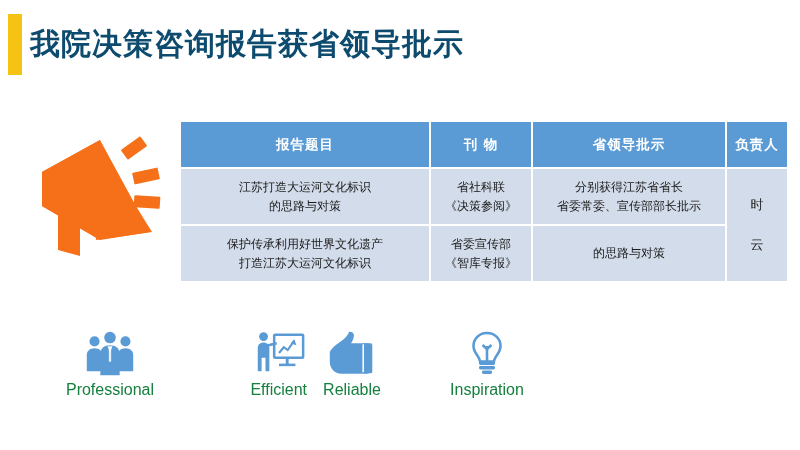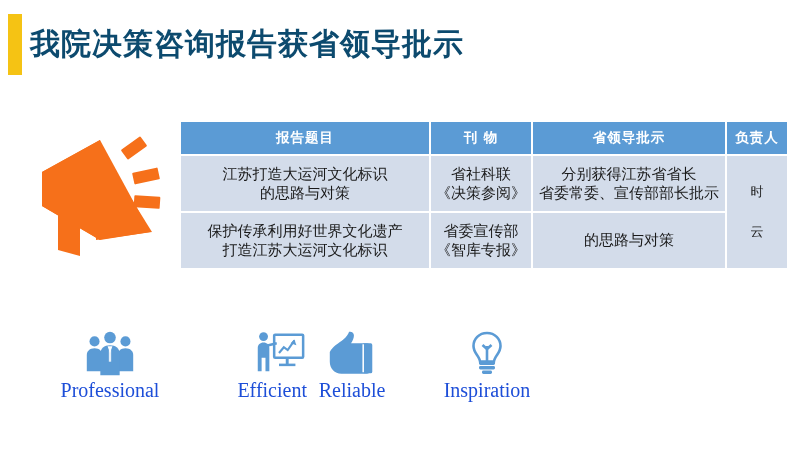--- a/index.html
+++ b/index.html
@@ -46,30 +46,30 @@
     border-collapse:separate;
     border-spacing:2px;
     table-layout:fixed;
   }
   .report-table th {
     background:#5B9BD5;
     color:#ffffff;
     font-family:"DejaVu Sans","Liberation Sans",sans-serif;
     font-size:13.5px;
     font-weight:bold;
-    height:32px;
+    height:45px;
     letter-spacing:1px;
     text-align:center;
     vertical-align:middle;
   }
   .report-table td {
     background:#D3DCEA;
     color:#1A1A1A;
     font-family:"DejaVu Sans","Liberation Sans",sans-serif;
-    font-size:15px;
+    font-size:12px;
     text-align:center;
     vertical-align:middle;
     height:55px;
     line-height:19px;
     padding:3px 4px;
   }
   .col-title  { width:248px; }
   .col-journal{ width:100px; }
   .col-note   { width:192px; }
   .col-owner  { width:60px; }
@@ -90,23 +90,23 @@
     width:150px;
     text-align:center;
   }
   .value-item .vicon {
     display:block;
     height:46px;
     margin:0 auto 4px auto;
   }
   .value-item .vlabel {
     display:block;
-    font-family:Liberation Serif, serif;
-    font-size:20px;
-    color:#1d4ed8;
+    font-family:Liberation Sans, sans-serif;
+    font-size:16px;
+    color:#15803d;
     line-height:20px;
     white-space:nowrap;
   }
   .vi-0 { left:-5px;  top:0; }
   .vi-1 { left:117px; top:0;text-align:right; }
   .vi-2 { left:237px; top:0; }
   .vi-3 { left:372px; top:0;text-align:center; }
   .vi-4 { left:515px; top:0; }
 </style>
 </head>

